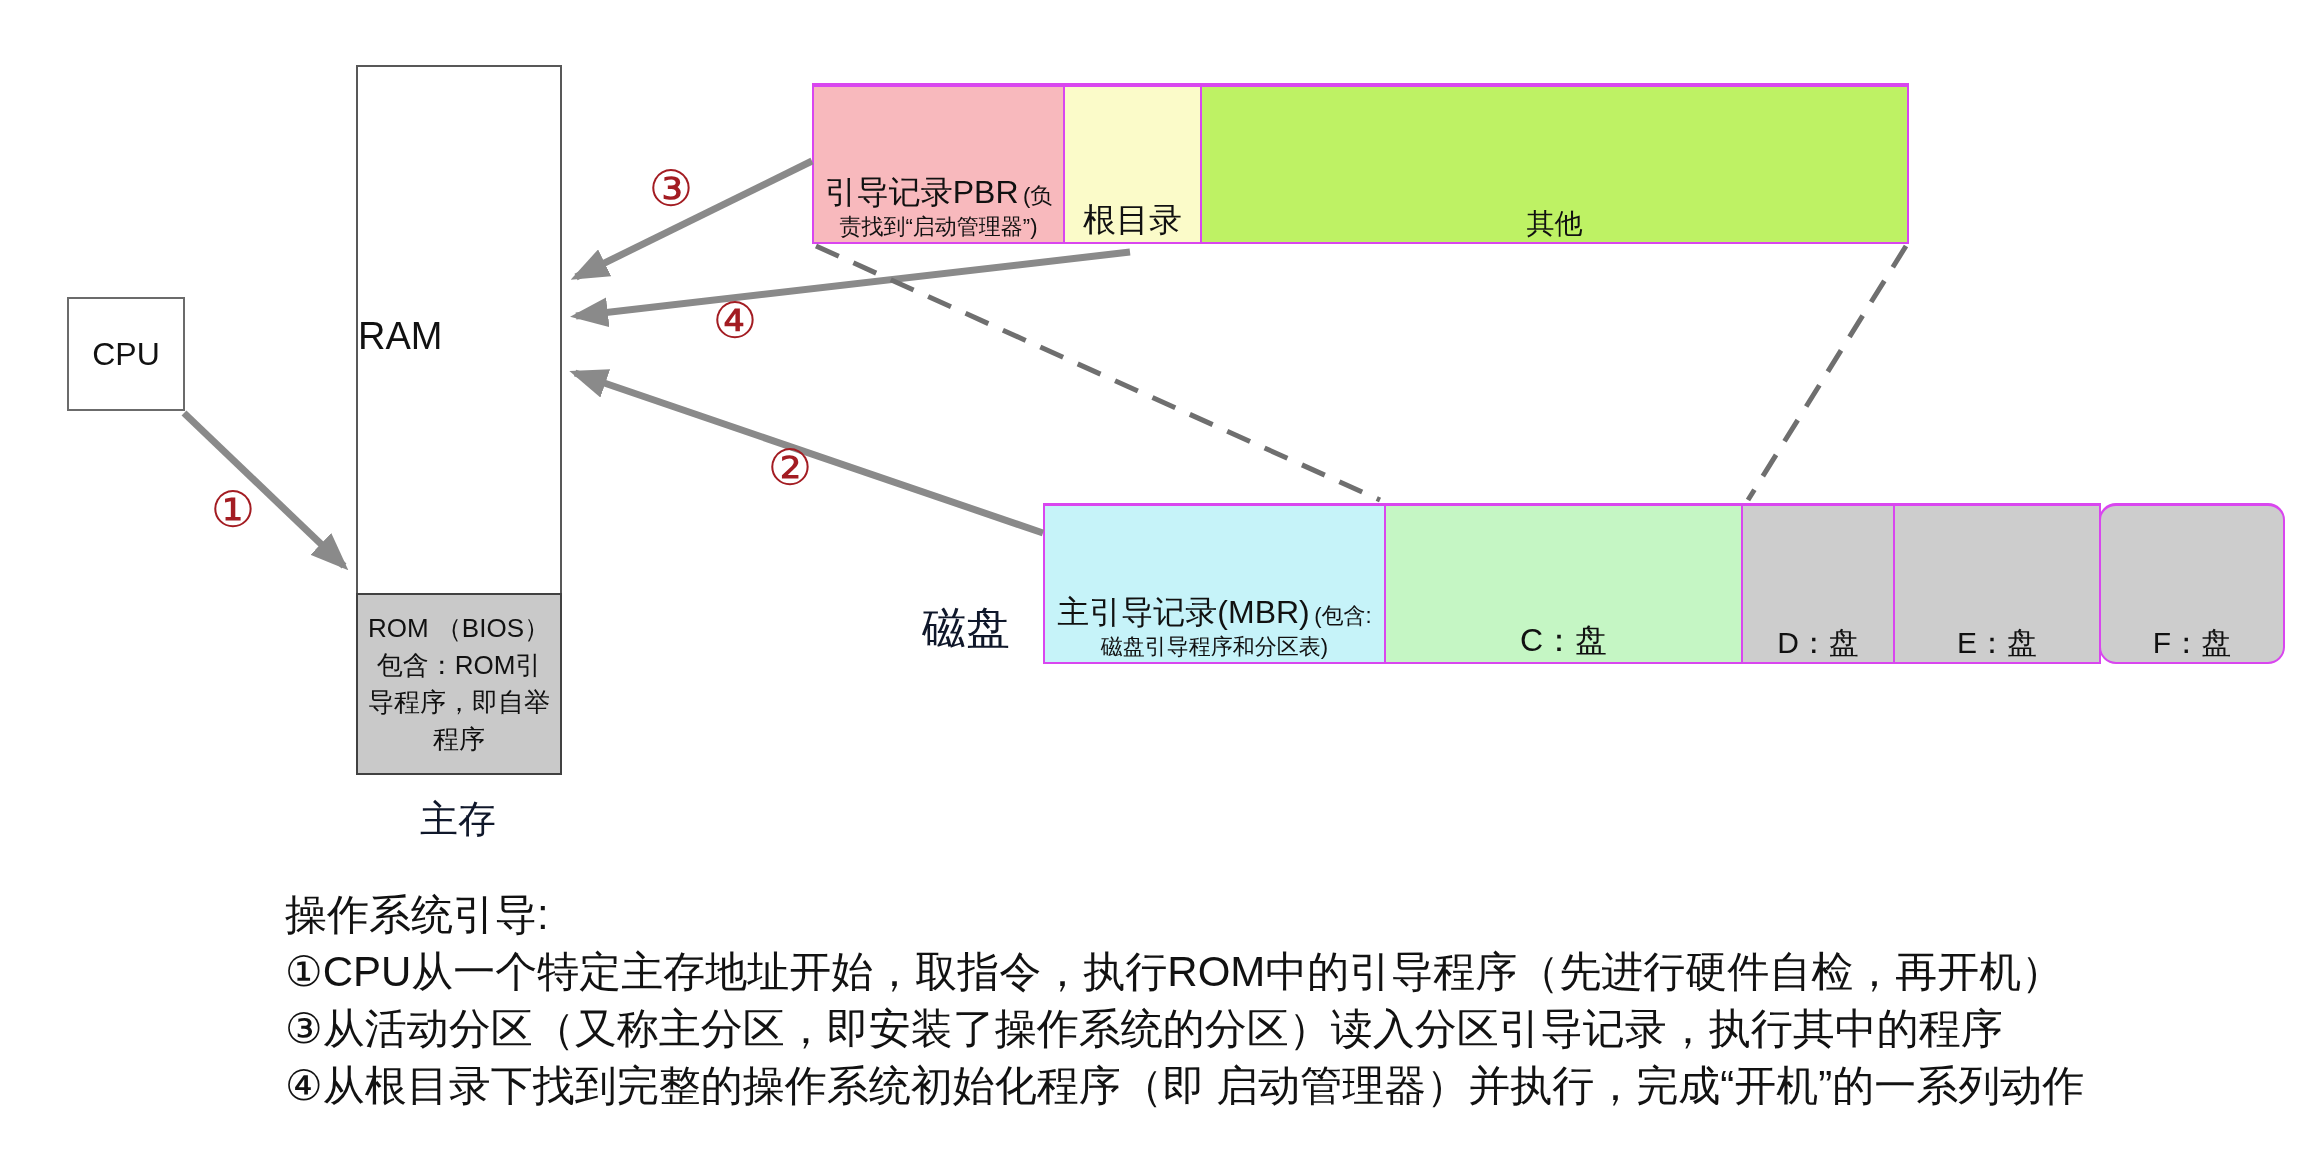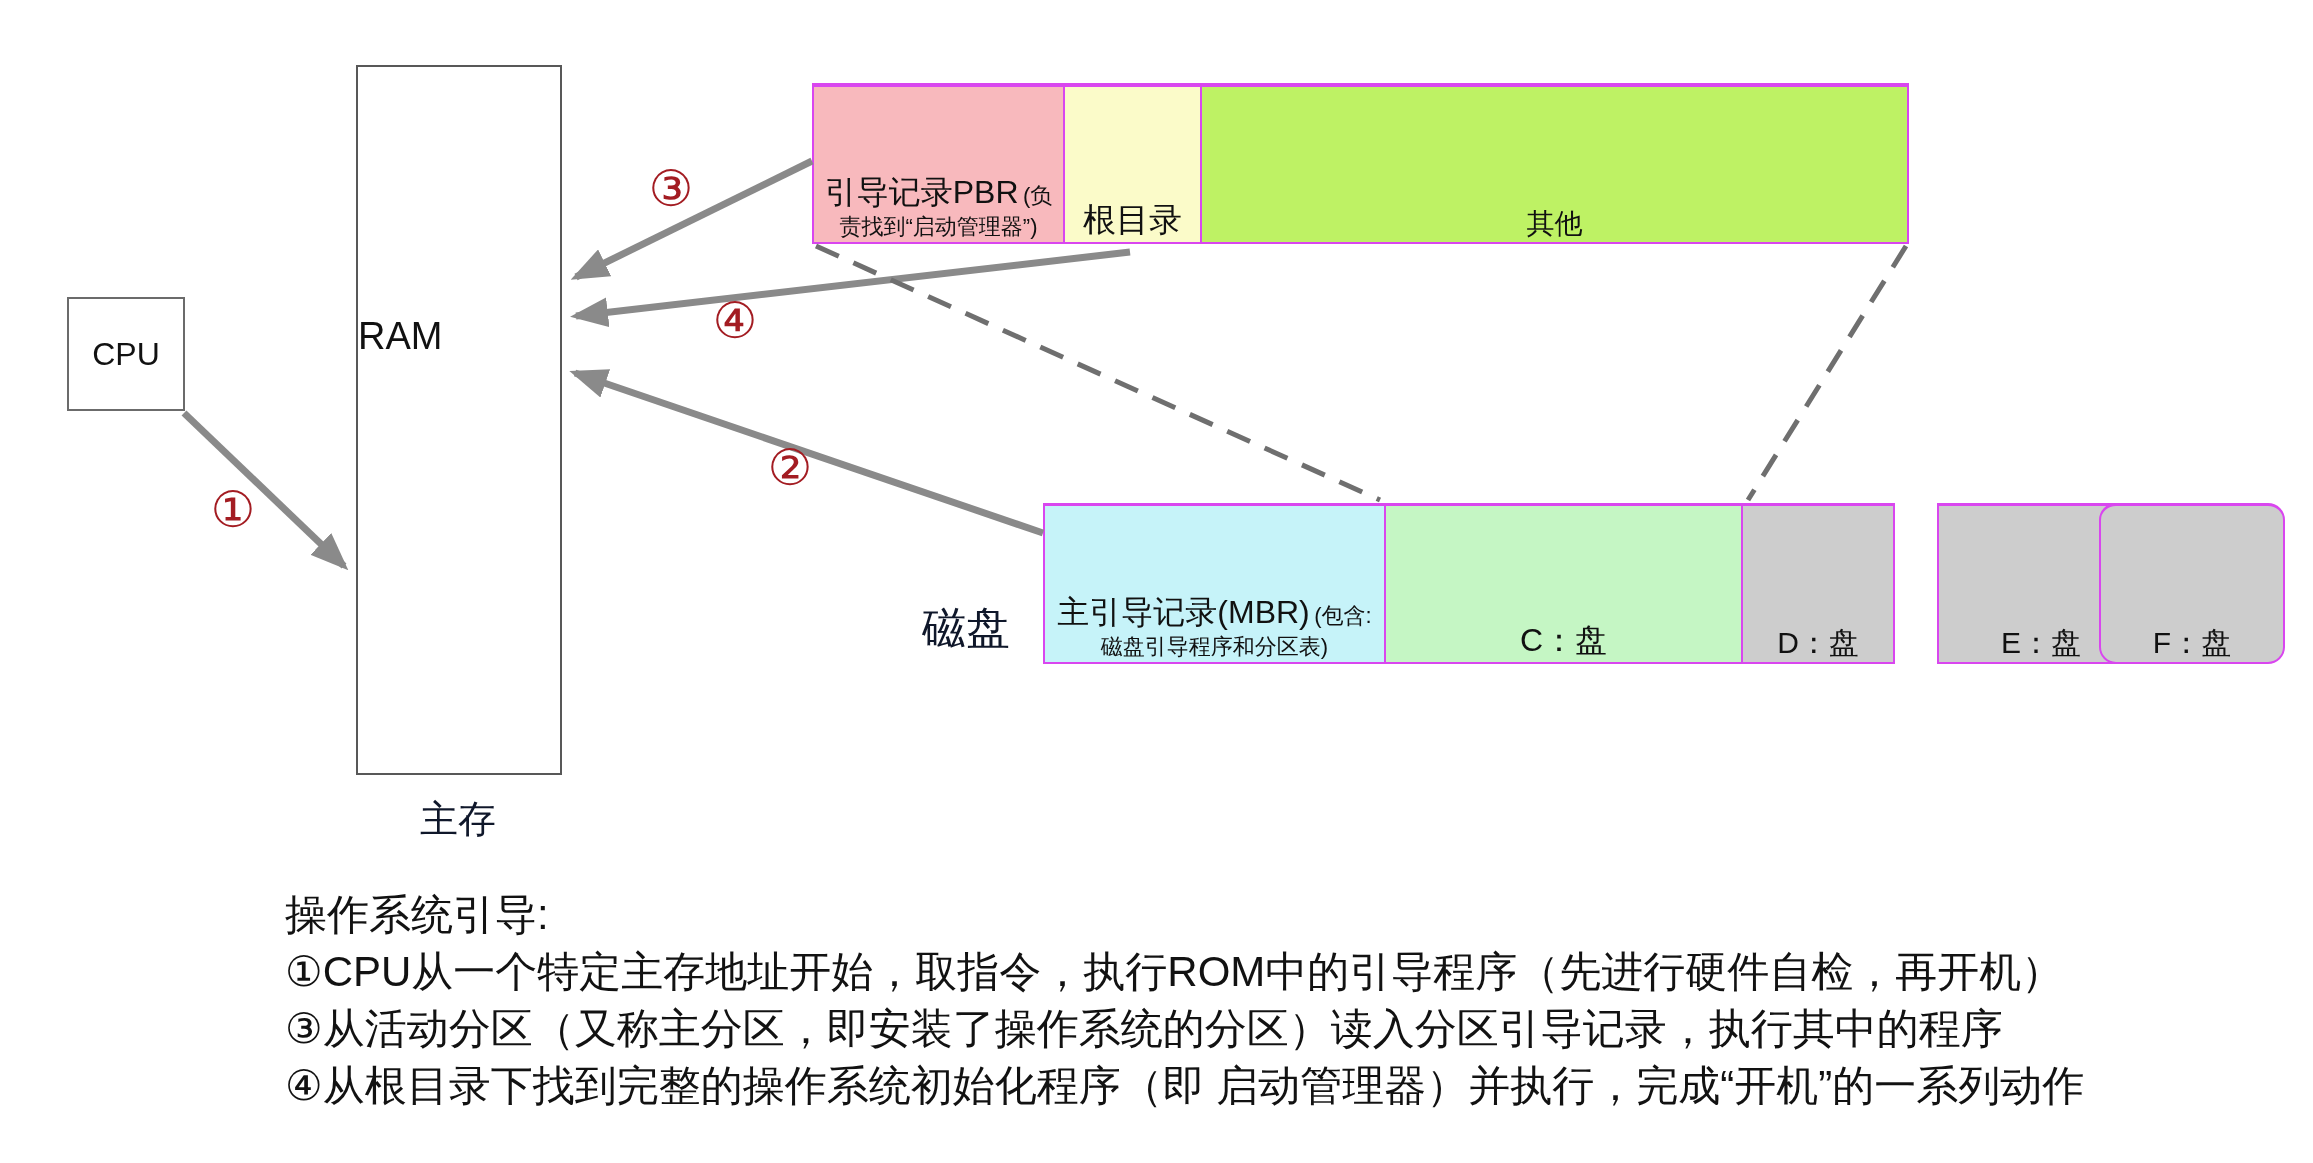--- a/index.html
+++ b/index.html
@@ -21,21 +21,21 @@
   .seg{position:absolute;box-sizing:border-box;border:2px solid #d946ef;display:flex;flex-direction:column;
        align-items:center;justify-content:flex-end;text-align:center;line-height:1.3;}
   .topbar{top:83px;height:161px;border-top-width:4px;}
   .pbr{left:812px;width:253px;padding:0 6px;}
   .rootdir{left:1063px;width:139px;font-size:33px;}
   .other{left:1200px;width:709px;font-size:28px;background:#bef264;}
   .botbar{top:503px;height:161px;border-top-width:3px;}
   .mbr{left:1043px;width:343px;padding:0 0;}
   .cdrive{left:1384px;width:359px;font-size:32px;}
   .ddrive{left:1741px;width:154px;font-size:30px;}
-  .edrive{left:1893px;width:208px;font-size:30px;margin-left:44px;}
+  .edrive{left:1893px;width:208px;font-size:30px;}
   .fdrive{left:2099px;width:186px;font-size:30px;border-radius:17px;}
   .seg-title{font-size:32px;}
   .seg-note{font-size:22px;}
 
   .caption{position:absolute;transform:translate(-50%,-50%);color:#0f172a;font-weight:500;z-index:2;}
   .zhucun{left:458px;top:819px;font-size:38px;}
   .cipan{left:966px;top:628px;font-size:44px;}
 
   .stepnum{position:absolute;transform:translate(-50%,-50%);color:#a31c22;font-size:50px;z-index:7;}
   .s1{left:233px;top:510px;} .s2{left:790px;top:468px;} .s3{left:671px;top:189px;} .s4{left:735px;top:321px;}
@@ -60,20 +60,23 @@
     <line class="dash" x1="816" y1="246" x2="1380" y2="500"></line>
     <line class="dash" x1="1906" y1="246" x2="1748" y2="500"></line>
   </svg>
 
   <div class="box cpu">
     <span>CPU</span>
   </div>
 
   <div class="box ram">
     <div class="ram-label">RAM</div>
+  </div>
+  <div class="box rom" style="background: rgb(201, 201, 201);">
+    <div class="rom-text">ROM （BIOS）包含：ROM引导程序，即自举程序</div>
   </div>
   <div class="caption zhucun">主存</div>
 
   <div class="seg topbar pbr" style="background: rgb(248, 185, 189);">
     <div>
       <span class="seg-title">引导记录PBR</span>
       <span class="seg-note">(负责找到“启动管理器”)</span>
     </div>
   </div>
   <div class="seg topbar rootdir" style="background: rgb(251, 251, 201);">

